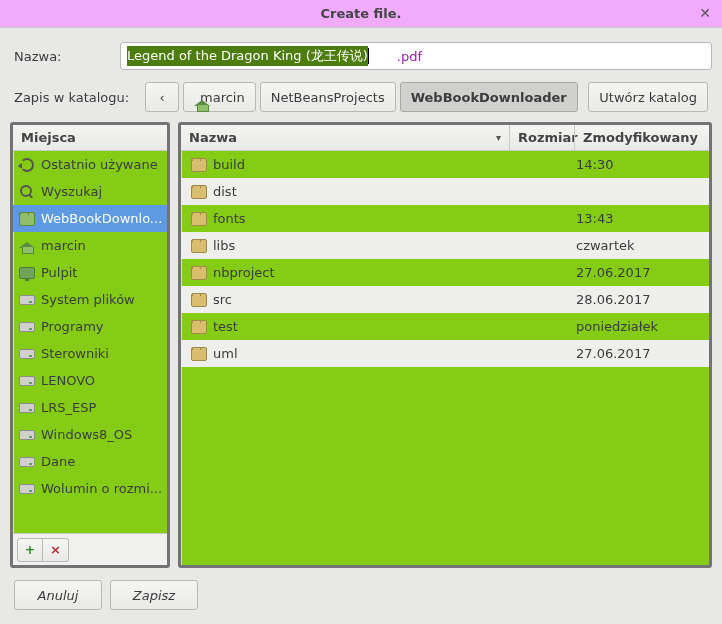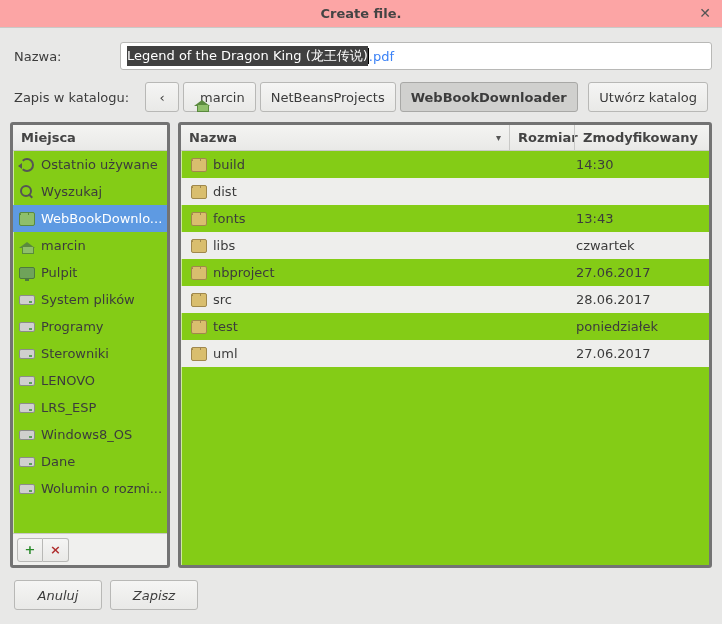--- a/index.html
+++ b/index.html
@@ -8,21 +8,21 @@
     width: 722px; height: 624px;
     font-family: "DejaVu Sans", "Liberation Sans", Arial, sans-serif;
     font-size: 13px;
     color: #3c3c3c;
     background: #e8e8e7;
     display: flex; flex-direction: column;
   }
   
   .titlebar {
     height: 28px;
-    background: #fca5a5;
+    background: #f0abfc;
     border-bottom: 1px solid #c9c9c7;
     display: flex; align-items: center; justify-content: center;
     position: relative;
     font-weight: bold;
     color: #444;
   }
   .titlebar .close {
     position: absolute; right: 8px; top: 4px;
     width: 18px; height: 18px;
     display: flex; align-items: center; justify-content: center;
@@ -37,24 +37,24 @@
     flex: 1;
     height: 28px;
     border: 1px solid #b8b8b6;
     background: #fff;
     padding: 2px 6px;
     font: inherit;
     display: flex; align-items: center;
     border-radius: 3px;
   }
   .name-input .sel {
-    background: #404040; color: #fff;
+    background: #4d7c0f; color: #fff;
     padding: 1px 0;
   }
-  .name-input .rest { color: #3b82f6; }
+  .name-input .rest { color: #a21caf; margin-left: 28px; }
   .name-input .caret {
     display: inline-block; width: 1px; height: 16px; background: #000; vertical-align: middle;
   }
 
   
   .path-row { display: flex; align-items: center; margin-bottom: 10px; }
   .path-label { width: 135px; padding-left: 4px; }
   .btn {
     display: inline-flex; align-items: center; justify-content: center;
     height: 30px;

